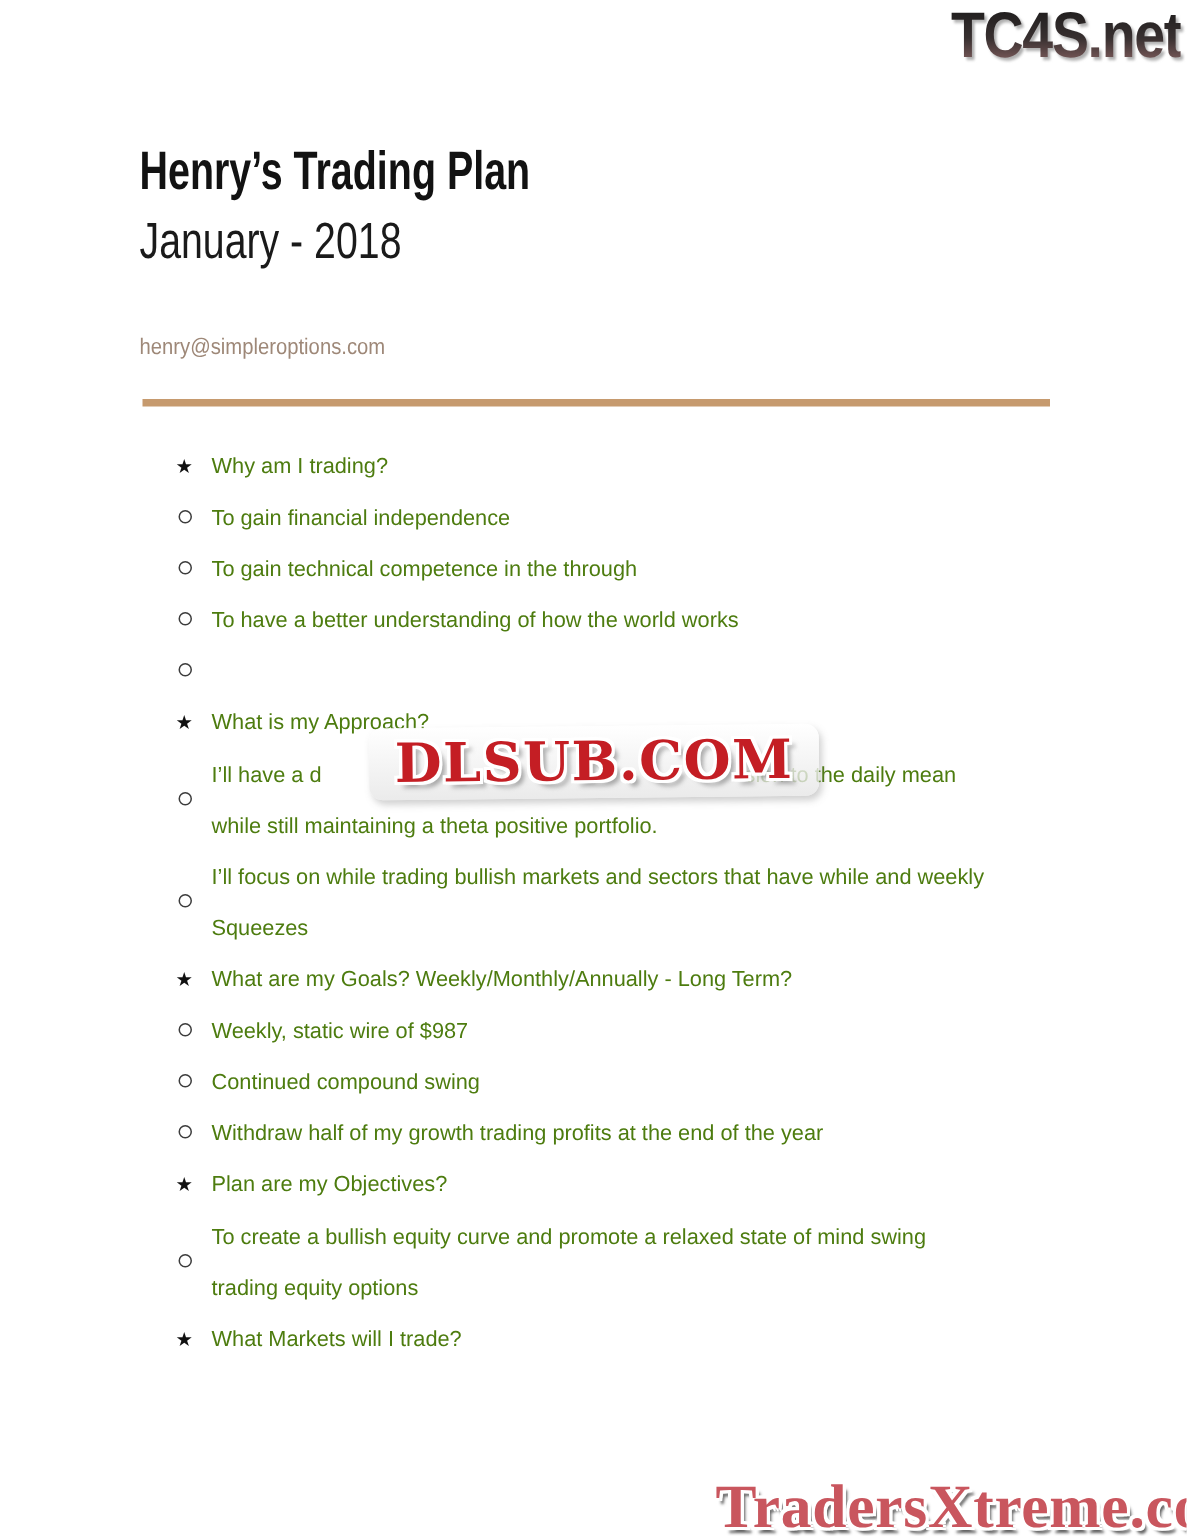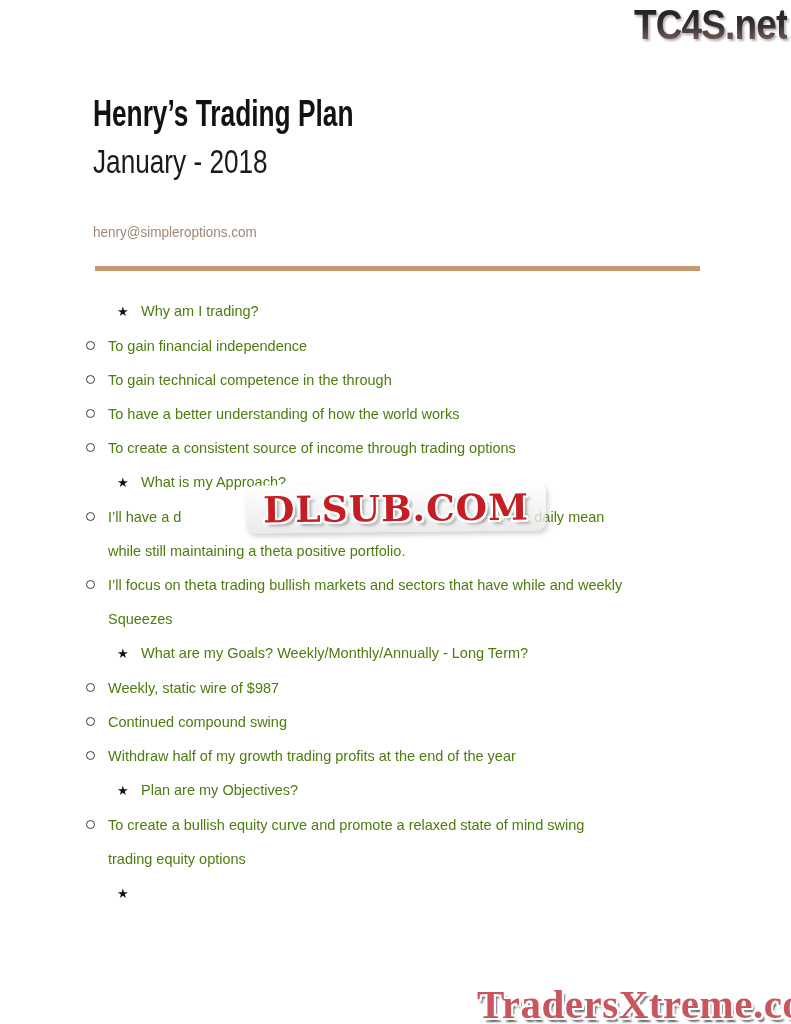--- a/index.html
+++ b/index.html
@@ -43,21 +43,21 @@
   }
   .divider{
     position:absolute;left:95px;top:266px;width:605px;height:5px;
     background:var(--divider,#c69a6e);
   }
 
   
   .content{position:absolute;left:0;top:294px;width:791px;}
   .row{display:flex;align-items:flex-start;}
   .row.l1{padding-left:117px;}
-  .row.l2{padding-left:86px;}
+  .row.l2{padding-left:119px;align-items:center;}
   .row.l1 .bullet{width:24px;}
   .row.l2 .bullet{width:22px;}
   .bullet{flex:0 0 auto;line-height:34px;}
   .star{font-family:"DejaVu Sans", sans-serif;font-size:13px;color:#111;}
   .ring{
     display:inline-block;width:7px;height:7px;border:1.5px solid #3c3c3c;
     border-radius:50%;vertical-align:middle;margin-bottom:3px;box-sizing:content-box;
   }
   .txt{flex:1 1 auto;}
   .line{
@@ -129,41 +129,38 @@
       </div>
     </div>
     <div class="row l2">
       <span class="bullet"><span class="ring"></span></span>
       <div class="txt">
         <div class="line"><span>To have a better understanding of how the world works</span></div>
       </div>
     </div>
     <div class="row l2">
       <span class="bullet"><span class="ring"></span></span>
-      <div class="txt">
-        <div class="line"><span>To create a consistent source of income through trading options</span></div>
-      </div>
     </div>
     <div class="row l1">
       <span class="bullet"><span class="star">★</span></span>
       <div class="txt">
         <div class="line"><span>What is my Approach?</span></div>
       </div>
     </div>
     <div class="row l2">
       <span class="bullet"><span class="ring"></span></span>
       <div class="txt">
         <div class="line"><span>I’ll have a d</span><span class="wm-spacer"></span><span>sion to the daily mean</span></div>
         <div class="line"><span>while still maintaining a theta positive portfolio.</span></div>
       </div>
     </div>
     <div class="row l2">
       <span class="bullet"><span class="ring"></span></span>
       <div class="txt">
-        <div class="line"><span>I’ll focus on theta trading </span><span class="it">bullish</span><span> markets and sectors that have while and weekly</span></div>
+        <div class="line"><span>I’ll focus on while trading </span><span class="it">bullish</span><span> markets and sectors that have while and weekly</span></div>
         <div class="line"><span>Squeezes</span></div>
       </div>
     </div>
     <div class="row l1">
       <span class="bullet"><span class="star">★</span></span>
       <div class="txt">
         <div class="line"><span>What are my Goals? Weekly/Monthly/Annually - Long Term?</span></div>
       </div>
     </div>
     <div class="row l2">
@@ -192,20 +189,23 @@
     </div>
     <div class="row l2">
       <span class="bullet"><span class="ring"></span></span>
       <div class="txt">
         <div class="line"><span>To create a bullish equity curve and promote a relaxed state of mind swing</span></div>
         <div class="line"><span>trading equity options</span></div>
       </div>
     </div>
     <div class="row l1">
       <span class="bullet"><span class="star">★</span></span>
+      <div class="txt">
+        <div class="line"><span>What Markets will I trade?</span></div>
+      </div>
     </div>
   </div>
 
 <div class="wm-center">
   <span class="wm-text">DLSUB.COM</span>
 </div>
 
 <div class="wm-bottom">TradersXtreme.com</div>
 
 </body></html>

